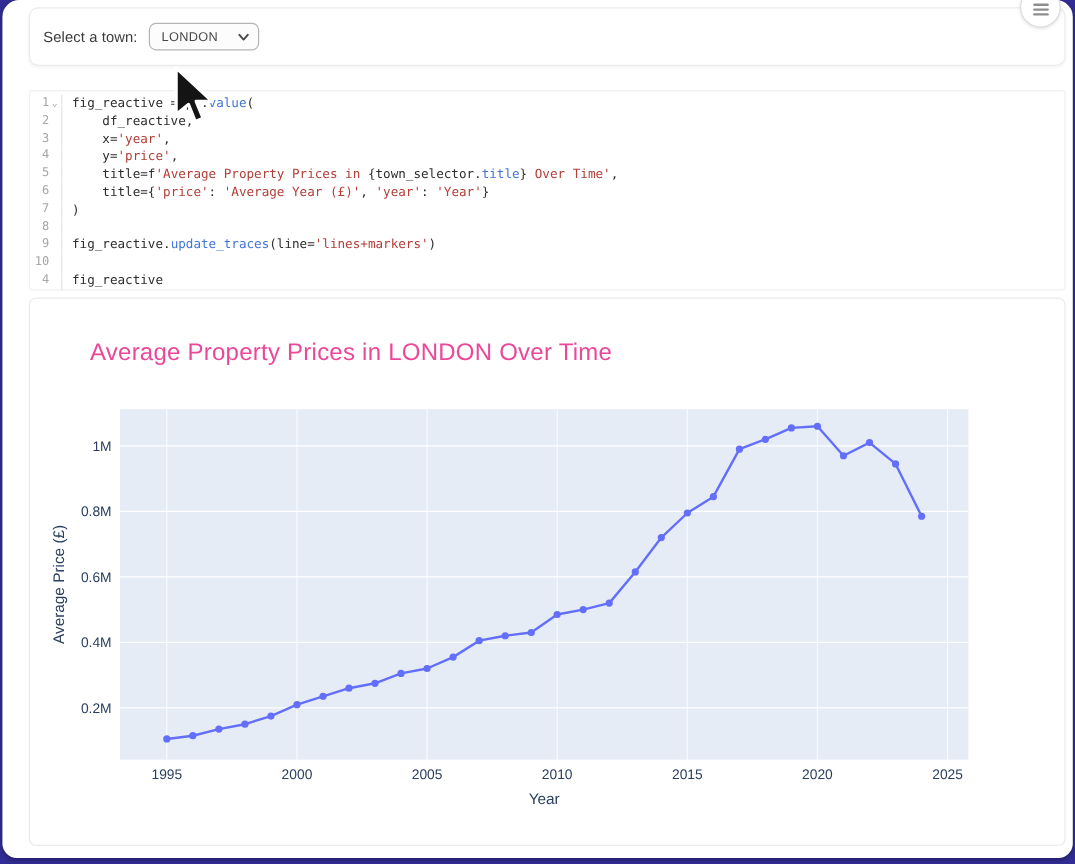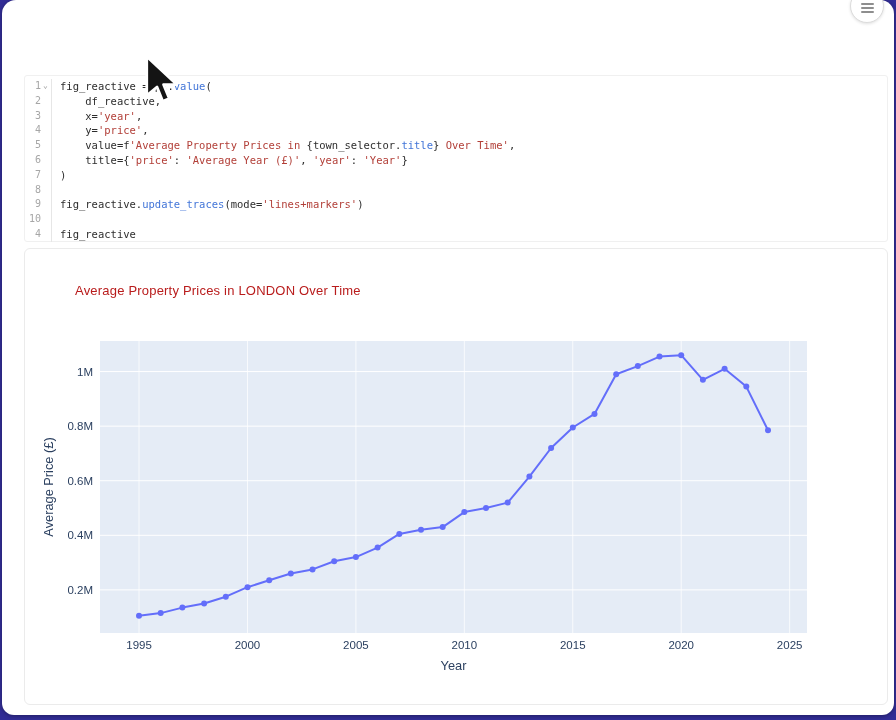--- a/index.html
+++ b/index.html
@@ -57,34 +57,43 @@
   .tk-p   { color:#2d2d2d; }
   .tk-fn  { color:#4275d8; }
   .tk-str { color:#b23f38; }
   
   .output-cell {
     position:absolute; left:22px; top:248px; width:864px; height:457px;
     background:#fff; border:1px solid #ebebeb; border-radius:6px;
   }
   .chart-title {
     position:absolute; left:50px; top:34px;
-    font-size:13px; color:#b91c1c; letter-spacing:0.2px;
+    font-size:20px; color:#ec4899; letter-spacing:0.2px;
   }
   #chart-svg { position:absolute; left:0; top:0; }
   #chart-svg text { font-family:"Liberation Sans", sans-serif; fill:#2a3f5f; font-size:11.5px; }
   #chart-svg text.axis-title { font-size:12.8px; }
   
   .cursor { position:absolute; left:144px; top:54px; pointer-events:none; }
 </style>
 </head>
 <body>
 
 <div class="page">
   <div class="panel">
 
+    <div class="selector-cell">
+      <span class="sel-label">Select a town:</span>
+      <div class="dropdown">
+        <span class="dd-value">LONDON</span>
+        <svg width="10" height="8" viewBox="0 0 10 8">
+          <polyline points="1.5,2 5,6 8.5,2" fill="none" stroke="#4a4a4a" stroke-width="1.6" stroke-linecap="round" stroke-linejoin="round"></polyline>
+        </svg>
+      </div>
+    </div>
 
     <div class="code-cell" id="code-cell">
         <div class="cl">
           <span class="gutter">
             <span class="ln">1</span>
             <span class="fold">⌄</span>
           </span>
           <span class="ct"><span class="tk-p">fig_reactive = px.</span><span class="tk-fn">value</span><span class="tk-p">(</span></span>
         </div>
         <div class="cl">
@@ -106,21 +115,21 @@
             <span class="ln">4</span>
             <span class="fold"></span>
           </span>
           <span class="ct"><span class="tk-p">    y=</span><span class="tk-str">'price'</span><span class="tk-p">,</span></span>
         </div>
         <div class="cl">
           <span class="gutter">
             <span class="ln">5</span>
             <span class="fold"></span>
           </span>
-          <span class="ct"><span class="tk-p">    value=f</span><span class="tk-str">'Average Property Prices in </span><span class="tk-p">{town_selector.</span><span class="tk-fn">title</span><span class="tk-p">}</span><span class="tk-str"> Over Time'</span><span class="tk-p">,</span></span>
+          <span class="ct"><span class="tk-p">    title=f</span><span class="tk-str">'Average Property Prices in </span><span class="tk-p">{town_selector.</span><span class="tk-fn">title</span><span class="tk-p">}</span><span class="tk-str"> Over Time'</span><span class="tk-p">,</span></span>
         </div>
         <div class="cl">
           <span class="gutter">
             <span class="ln">6</span>
             <span class="fold"></span>
           </span>
           <span class="ct"><span class="tk-p">    title={</span><span class="tk-str">'price'</span><span class="tk-p">: </span><span class="tk-str">'Average Year (£)'</span><span class="tk-p">, </span><span class="tk-str">'year'</span><span class="tk-p">: </span><span class="tk-str">'Year'</span><span class="tk-p">}</span></span>
         </div>
         <div class="cl">
           <span class="gutter">
@@ -134,21 +143,21 @@
             <span class="ln">8</span>
             <span class="fold"></span>
           </span>
           <span class="ct"></span>
         </div>
         <div class="cl">
           <span class="gutter">
             <span class="ln">9</span>
             <span class="fold"></span>
           </span>
-          <span class="ct"><span class="tk-p">fig_reactive.</span><span class="tk-fn">update_traces</span><span class="tk-p">(mode=</span><span class="tk-str">'lines+markers'</span><span class="tk-p">)</span></span>
+          <span class="ct"><span class="tk-p">fig_reactive.</span><span class="tk-fn">update_traces</span><span class="tk-p">(line=</span><span class="tk-str">'lines+markers'</span><span class="tk-p">)</span></span>
         </div>
         <div class="cl">
           <span class="gutter">
             <span class="ln">10</span>
             <span class="fold"></span>
           </span>
         </div>
         <div class="cl">
           <span class="gutter">
             <span class="ln">4</span>

